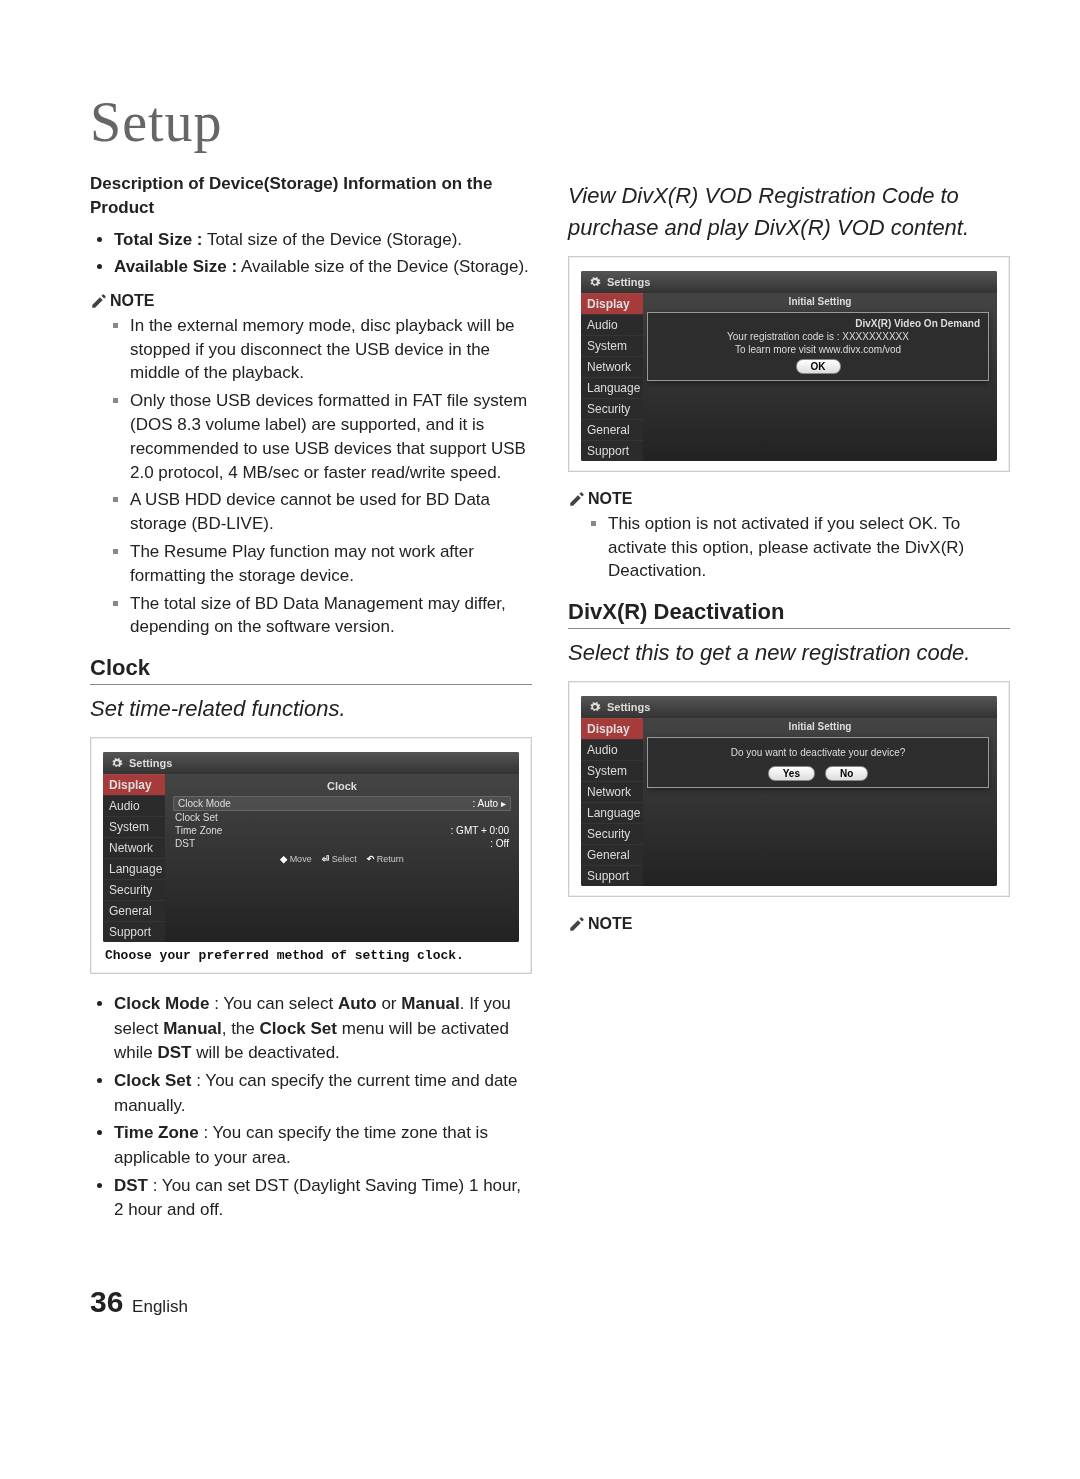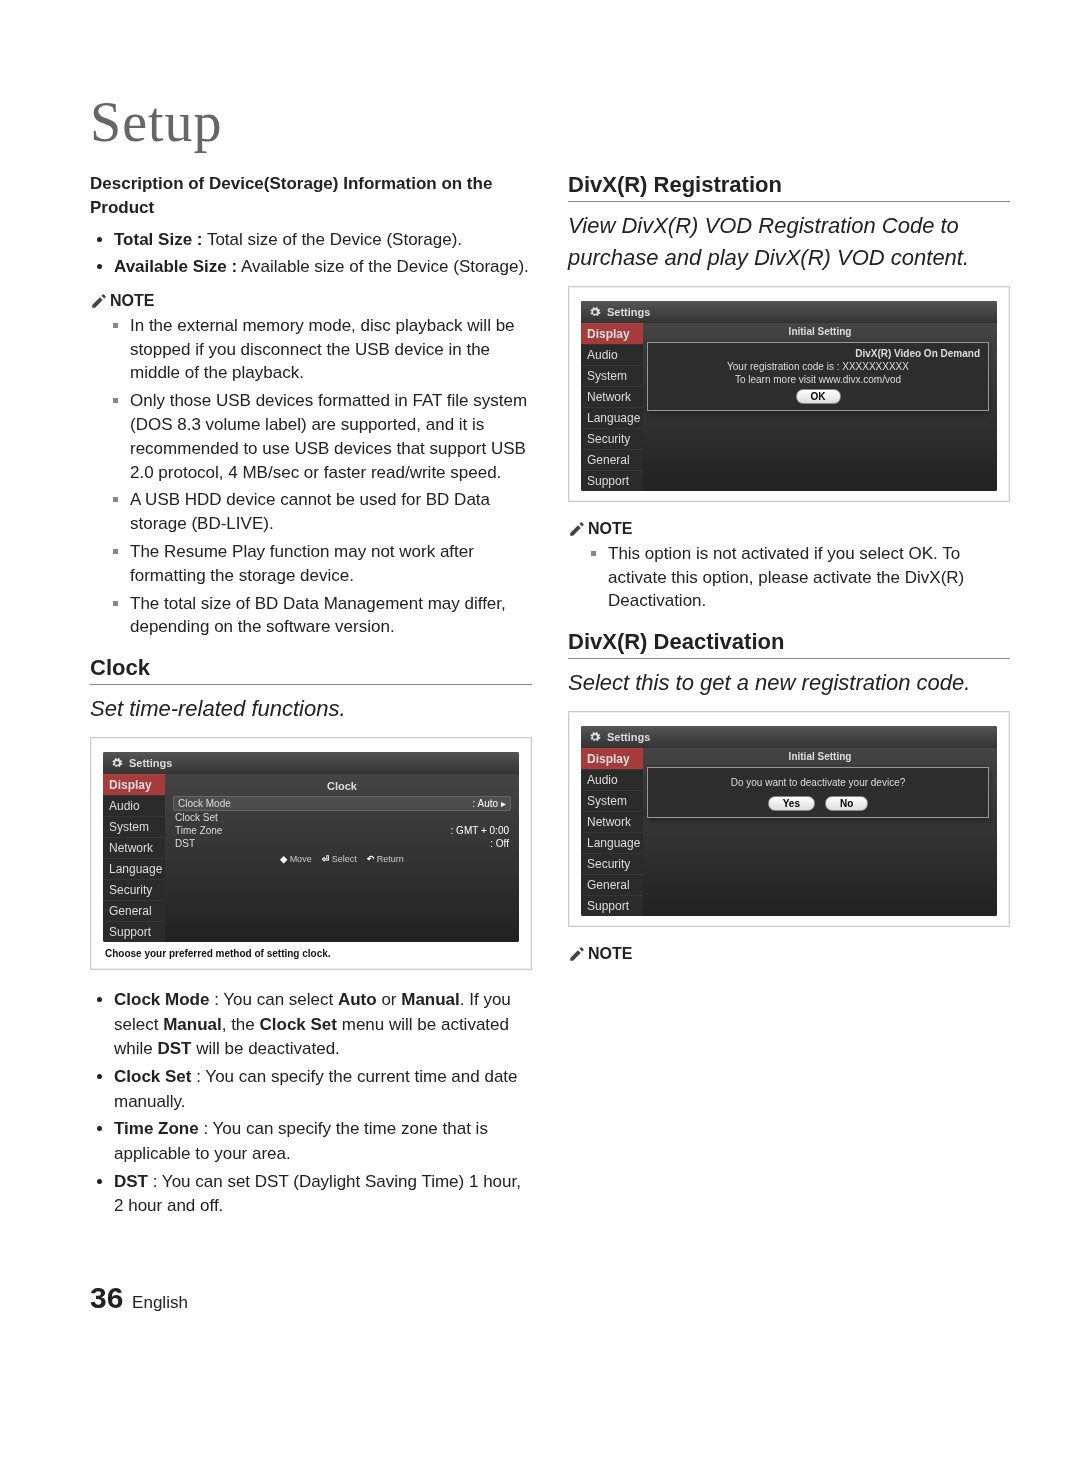--- a/index.html
+++ b/index.html
@@ -122,21 +122,21 @@
     font-weight:bold;
   }
   .settings-main { flex:1; position:relative; background:linear-gradient(#444,#222); padding:4px 8px 6px 8px; }
   .main-title { text-align:center; font-weight:bold; padding:2px 0 4px 0; }
   .row { display:flex; justify-content:space-between; align-items:center; padding:1px 2px; font-size:10px;}
   .row .label { color:#ddd; }
   .row .value { color:#fff; }
   .row.boxed { background:rgba(255,255,255,0.08); border:1px solid #666; border-radius:1px; padding:1px 4px;}
   .footer-hint { display:flex; justify-content:center; gap:10px; font-size:9px; padding-top:4px; color:#ccc;}
   .footer-hint span b { color:#fff; }
-  .panel-caption { font-size:10px; font-weight:bold; color:#111; padding: 6px 2px 0 2px; }
+  .panel-caption { font-size:13px; font-weight:bold; color:#111; padding: 6px 2px 0 2px; font-family: Liberation Mono, monospace; }
 
   .popup {
     position:relative;
     background: #2d2d2d;
     border:1px solid #999;
     box-shadow: 0 2px 6px rgba(0,0,0,0.4);
     margin: 2px 0 0 -4px;
     padding: 3px 8px 6px 8px;
     text-align:center;
     font-size:10px;
@@ -249,21 +249,20 @@
         <li>
           <span class="bold">Clock Mode</span><span> : You can select </span><span class="bold">Auto</span><span> or </span><span class="bold">Manual</span><span>. If you select </span><span class="bold">Manual</span><span>, the </span><span class="bold">Clock Set</span><span> menu will be activated while </span><span class="bold">DST</span><span> will be deactivated.</span>
         </li>
         <li><span class="bold">Clock Set</span><span> : You can specify the current time and date manually.</span></li>
         <li><span class="bold">Time Zone</span><span> : You can specify the time zone that is applicable to your area.</span></li>
         <li><span class="bold">DST</span><span> : You can set DST (Daylight Saving Time) 1 hour, 2 hour and off.</span></li>
       </ul>
     </div>
 
     <div class="col">
-      <h2 class="section-h" style="margin-top:0">DivX(R) Registration</h2>
       <p class="body-text">View DivX(R) VOD Registration Code to purchase and play DivX(R) VOD content.</p>
 
       <div class="settings-shot">
         <div class="settings-inner">
           <div class="settings-header">
             <span class="gear-icon">
               <svg viewBox="0 0 24 24">
                   <path fill="#ddd" d="M12 8a4 4 0 1 0 0 8 4 4 0 0 0 0-8zm9 4l2 1-1 3-2-.5a8 8 0 0 1-1.7 1.7l.5 2-3 1-1-2a8 8 0 0 1-2.4 0l-1 2-3-1 .5-2A8 8 0 0 1 6 16.5l-2 .5-1-3 2-1a8 8 0 0 1 0-2.4l-2-1 1-3 2 .5A8 8 0 0 1 7.7 5l-.5-2 3-1 1 2a8 8 0 0 1 2.4 0l1-2 3 1-.5 2A8 8 0 0 1 19.3 7l2-.5 1 3-2 1a8 8 0 0 1 0 2.4z"></path>
                 </svg>
             </span>

